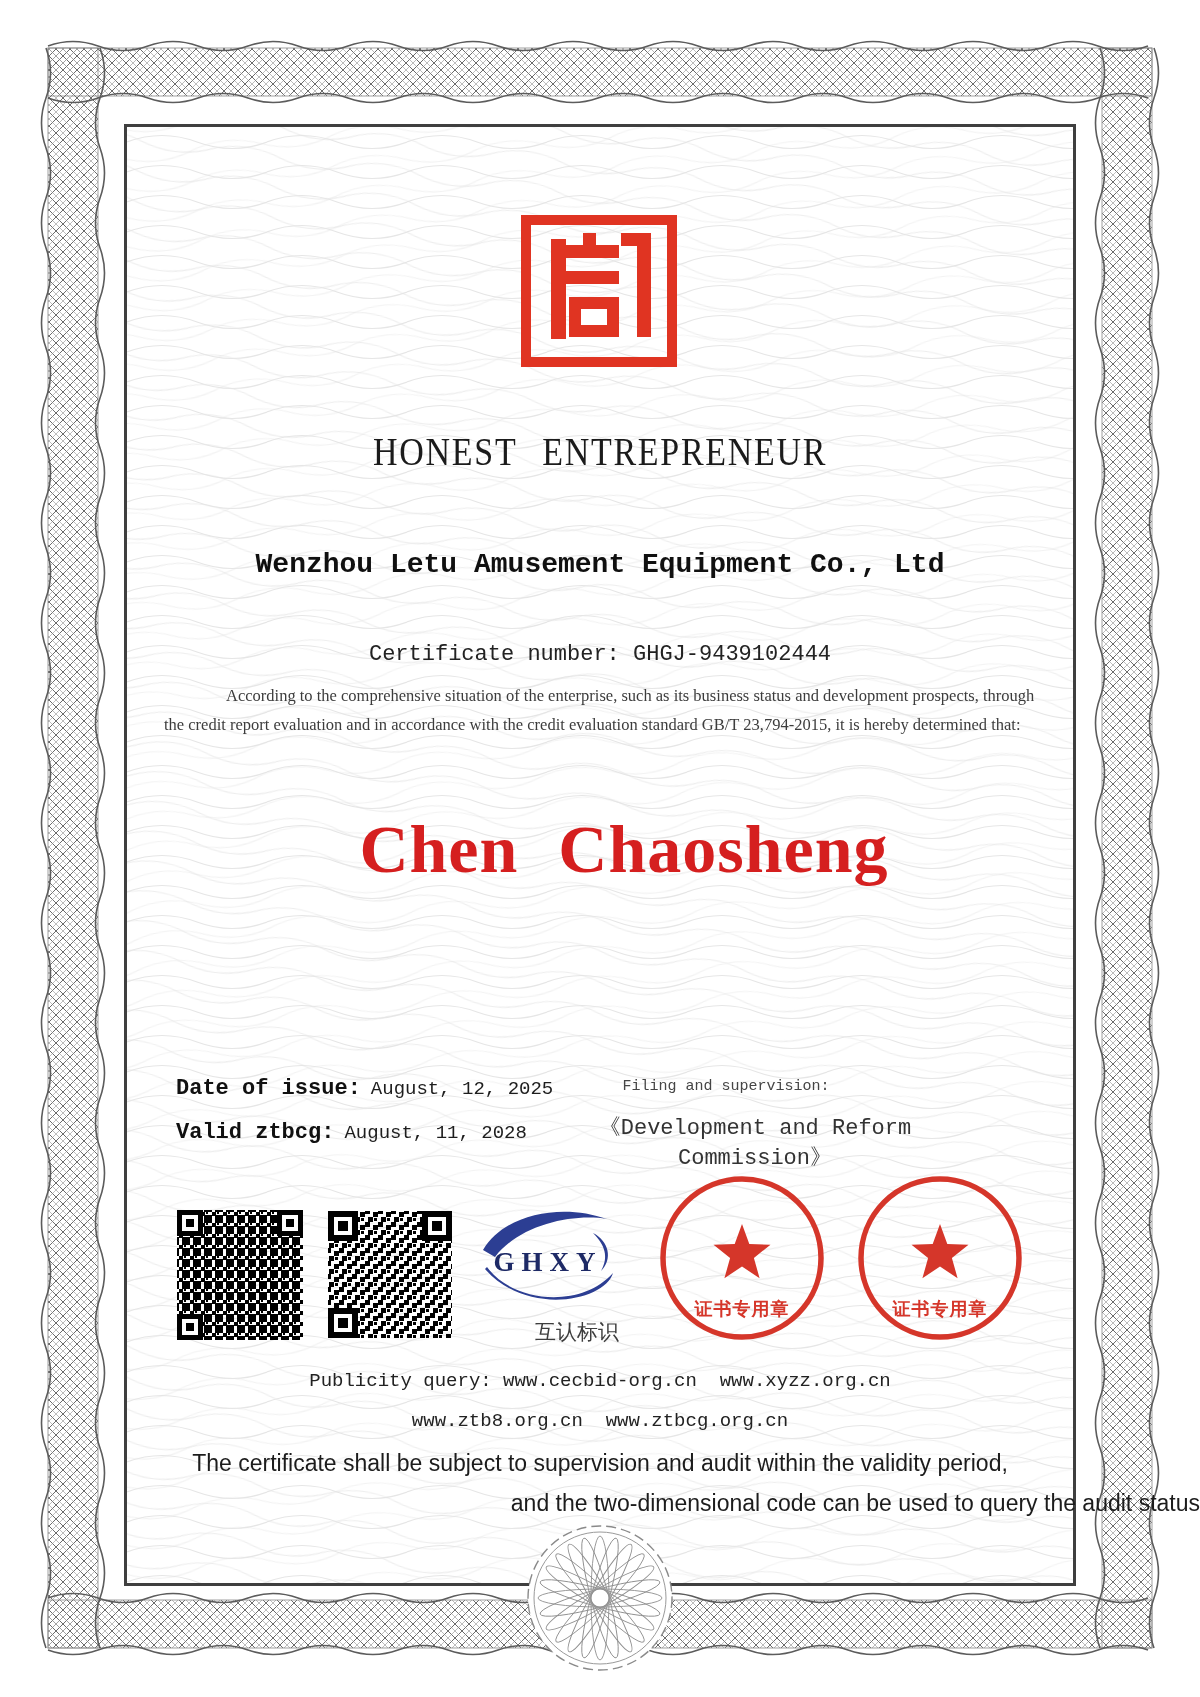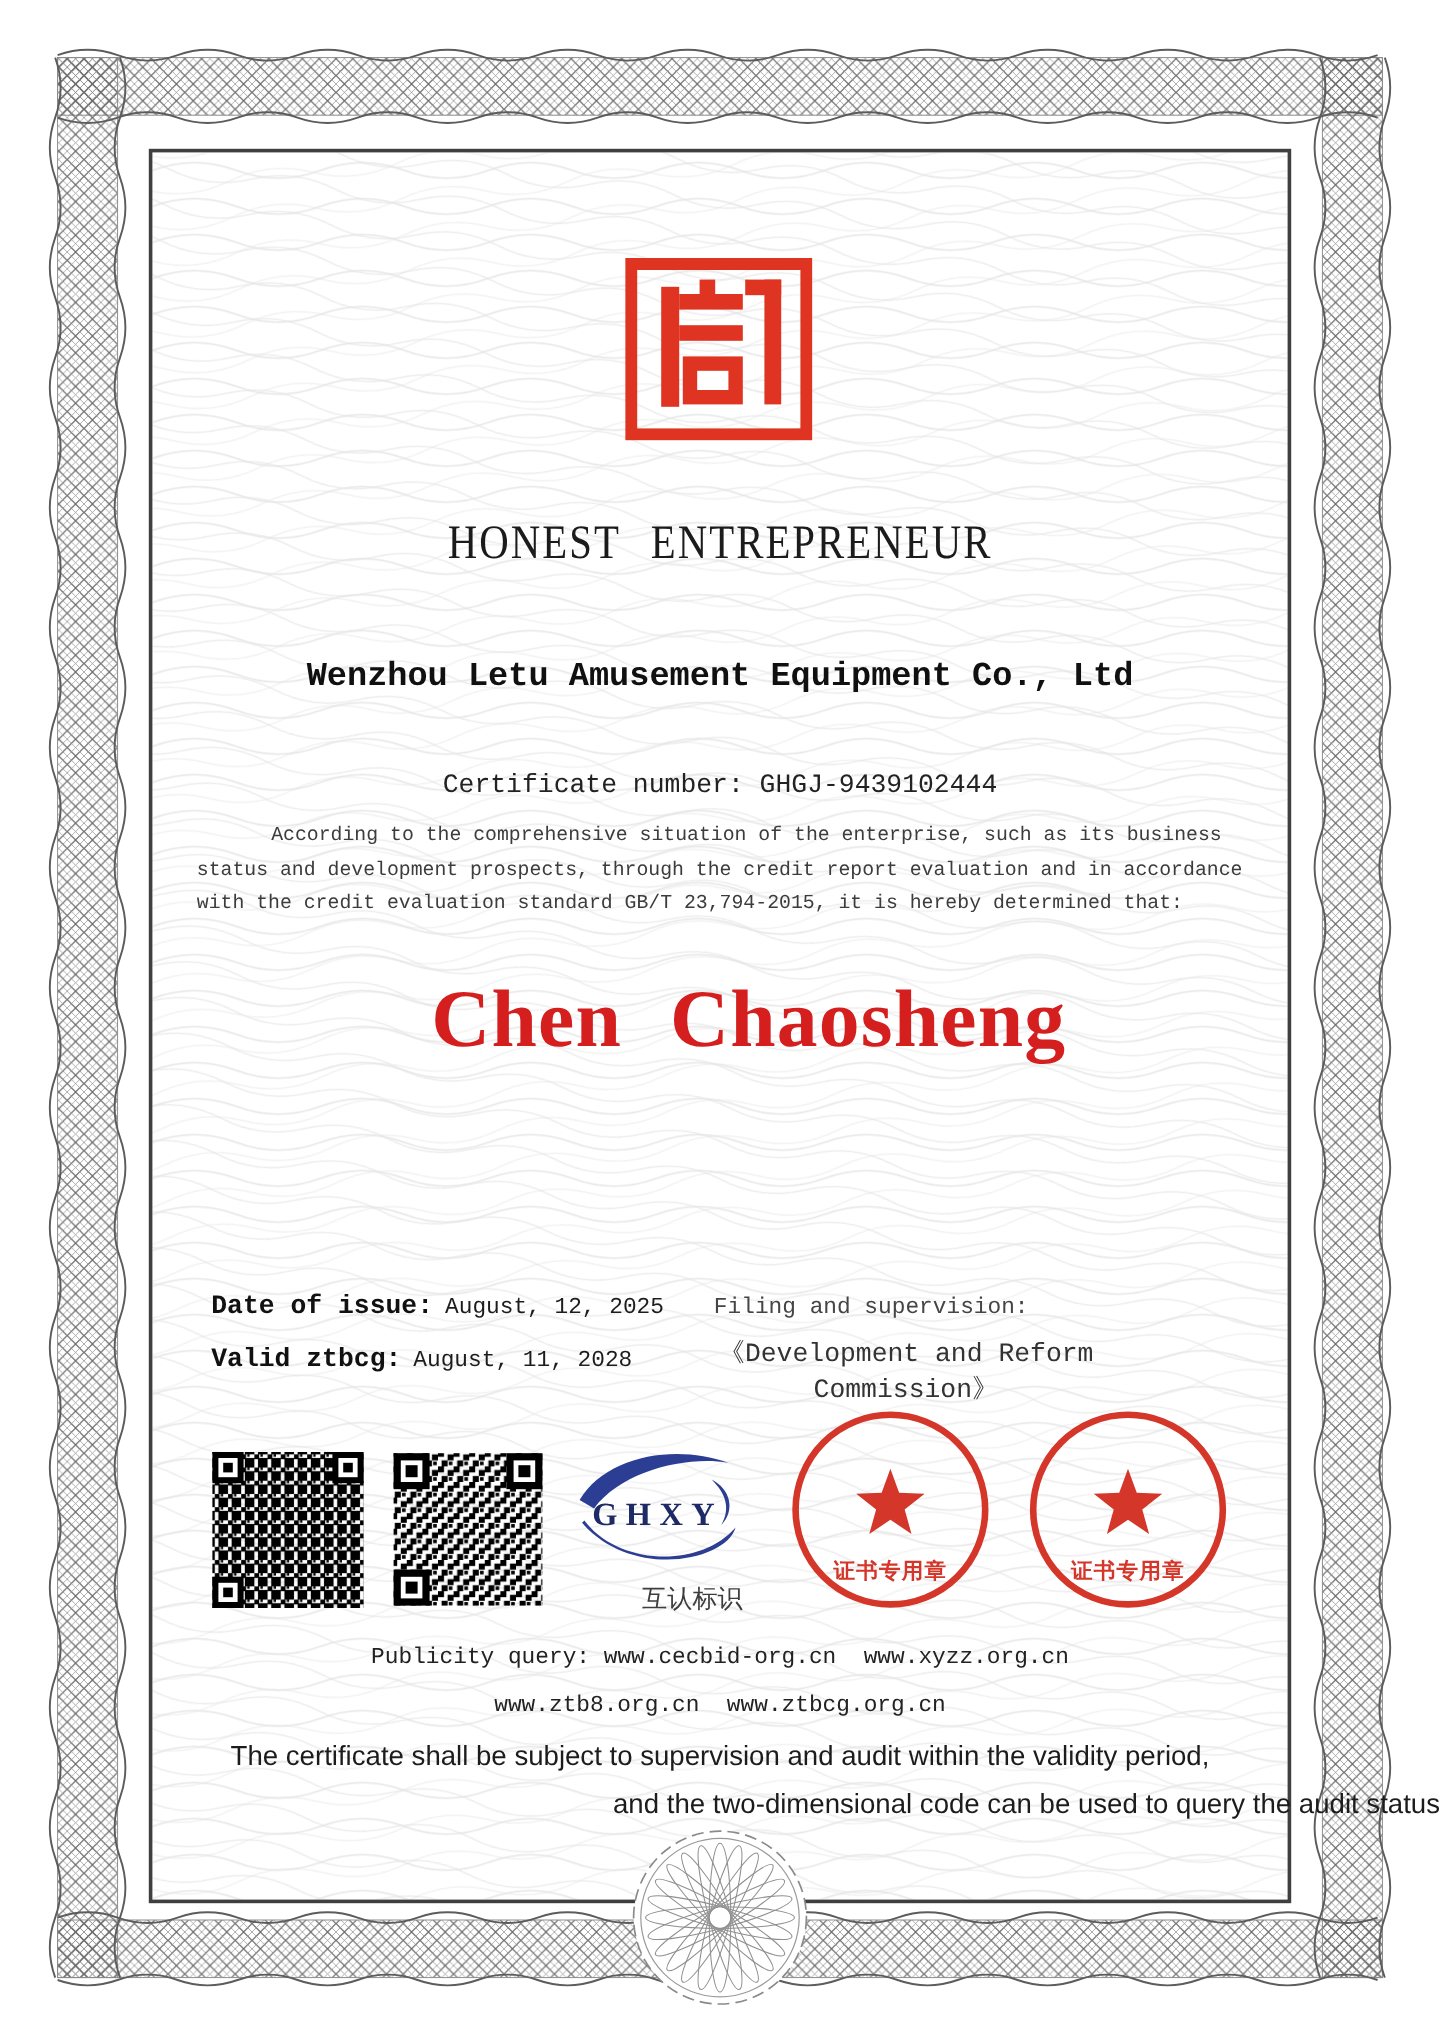--- a/index.html
+++ b/index.html
@@ -14,30 +14,30 @@
   .content{position:absolute;left:0;top:0;width:1200px;height:1697px;z-index:3;}
   .abs{position:absolute;}
   .ctr{left:0;width:1200px;text-align:center;}
   .logo-box{left:521px;top:215px;width:156px;height:152px;}
   .title{top:428px;font-family:"Liberation Serif",serif;font-size:40px;color:#1b1b1b;}
   .title .squeeze{display:inline-block;transform:scaleX(.85);transform-origin:center;
                   letter-spacing:2px;word-spacing:18px;}
   .company{top:549px;font-family:"Liberation Mono",monospace;font-weight:bold;
            font-size:28px;color:#101010;}
   .certline{top:642px;font-family:"Liberation Mono",monospace;font-size:22px;color:#222;}
-  .body-par{left:164px;top:682px;width:876px;font-family:Liberation Mono, monospace;
+  .body-par{left:164px;top:682px;width:876px;font-family:Liberation Serif, serif;
             font-size:16.5px;line-height:28.5px;color:#3c3c3c;text-indent:62px;text-align:left;}
   .name{top:810px;font-family:Liberation Serif, serif;font-weight:bold;font-size:68px;
         color:#d51f1f;word-spacing:22px;letter-spacing:1px;padding-left:24px;}
   .issue-row{left:176px;display:flex;align-items:baseline;gap:10px;}
   .row1{top:1076px;}  .row2{top:1120px;}
   .issue-label{font-family:"Liberation Mono",monospace;font-weight:bold;font-size:22px;color:#111;}
   .issue-value{font-family:"Liberation Mono",monospace;font-size:19px;color:#1d1d1d;}
   .filing-label{left:556px;top:1078px;width:340px;text-align:center;
-                font-family:"Liberation Mono",monospace;font-size:19px;color:#454545;}
+                font-family:"Liberation Mono",monospace;font-size:15px;color:#454545;}
   .filing-value{left:520px;top:1112px;width:470px;text-align:center;
                 font-family:"Liberation Mono",monospace;font-size:22px;color:#333;}
   .qr1{left:175px;top:1208px;} .qr2{left:326px;top:1209px;}
   .ghxy-box{left:477px;top:1203px;}
   .ghxy-caption{left:477px;top:1318px;width:142px;text-align:right;font-size:21px;color:#3d3d3d;}
   .seal{top:1172px;} .seal1{left:656px;} .seal2{left:854px;}
   .query{font-family:"Liberation Mono",monospace;font-size:19px;color:#222;white-space:pre;}
   .q1{top:1370px;} .q2{top:1410px;}
   .footer{font-family:Liberation Sans, sans-serif;font-size:23px;color:#1c1c1c;}
   .f1{top:1450px;} .f2{top:1490px;text-align:right;}

